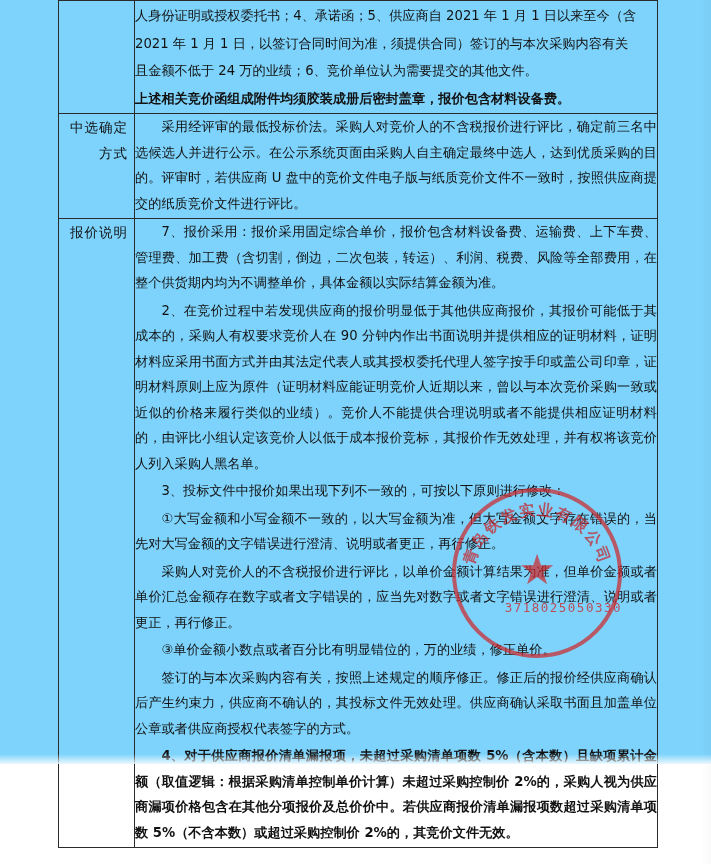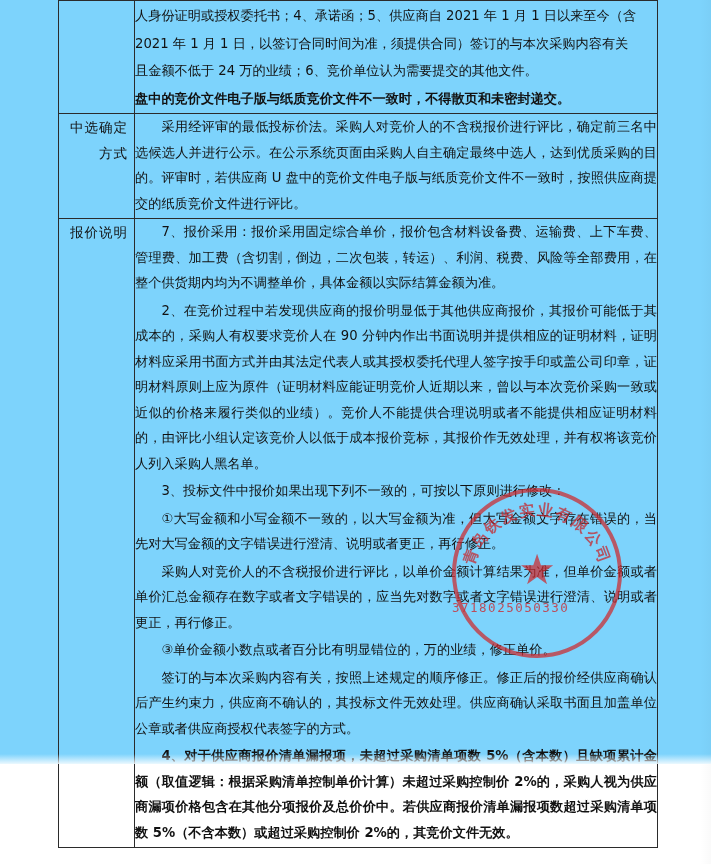--- a/index.html
+++ b/index.html
@@ -101,21 +101,21 @@
     color: rgba(205, 40, 45, 0.72);
     font-size: 42px;
     line-height: 44px;
     text-align: center;
   }
   .seal .seal-num {
     position: absolute;
     left: 0;
     top: 112px;
     width: 170px;
-    text-align: left;
+    text-align: right;
     font-size: 12.5px;
     letter-spacing: 1.5px;
     color: rgba(205, 40, 45, 0.78);
     font-family: "DejaVu Sans Mono", "Liberation Mono", monospace;
   }
   .seal-arc {
     position: absolute;
     left: 0; top: 0;
     width: 170px;
     height: 170px;
@@ -155,21 +155,21 @@
       <col style="width:76px">
       <col>
     </colgroup>
     <tbody>
       <tr class="row-top">
         <td class="label-cell"></td>
         <td class="body-cell topline">
           <p class="para">人身份证明或授权委托书；4、承诺函；5、供应商自 2021 年 1 月 1 日以来至今（含</p>
           <p class="para">2021 年 1 月 1 日，以签订合同时间为准，须提供合同）签订的与本次采购内容有关</p>
           <p class="para">且金额不低于 24 万的业绩；6、竞价单位认为需要提交的其他文件。</p>
-          <p class="para bold">盘中的竞价文件电子版与纸质竞价文件不一致时，不得散页和未密封递交。</p>
+          <p class="para bold">上述相关竞价函组成附件均须胶装成册后密封盖章，报价包含材料设备费。</p>
         </td>
       </tr>
       <tr>
         <td class="label-cell">
           <span class="lbl-inner">中选确定方式</span>
         </td>
         <td class="body-cell">
           <p class="para indent">采用经评审的最低投标价法。采购人对竞价人的不含税报价进行评比，确定前三名中选候选人并进行公示。在公示系统页面由采购人自主确定最终中选人，达到优质采购的目的。评审时，若供应商 U 盘中的竞价文件电子版与纸质竞价文件不一致时，按照供应商提交的纸质竞价文件进行评比。</p>
         </td>
       </tr>

